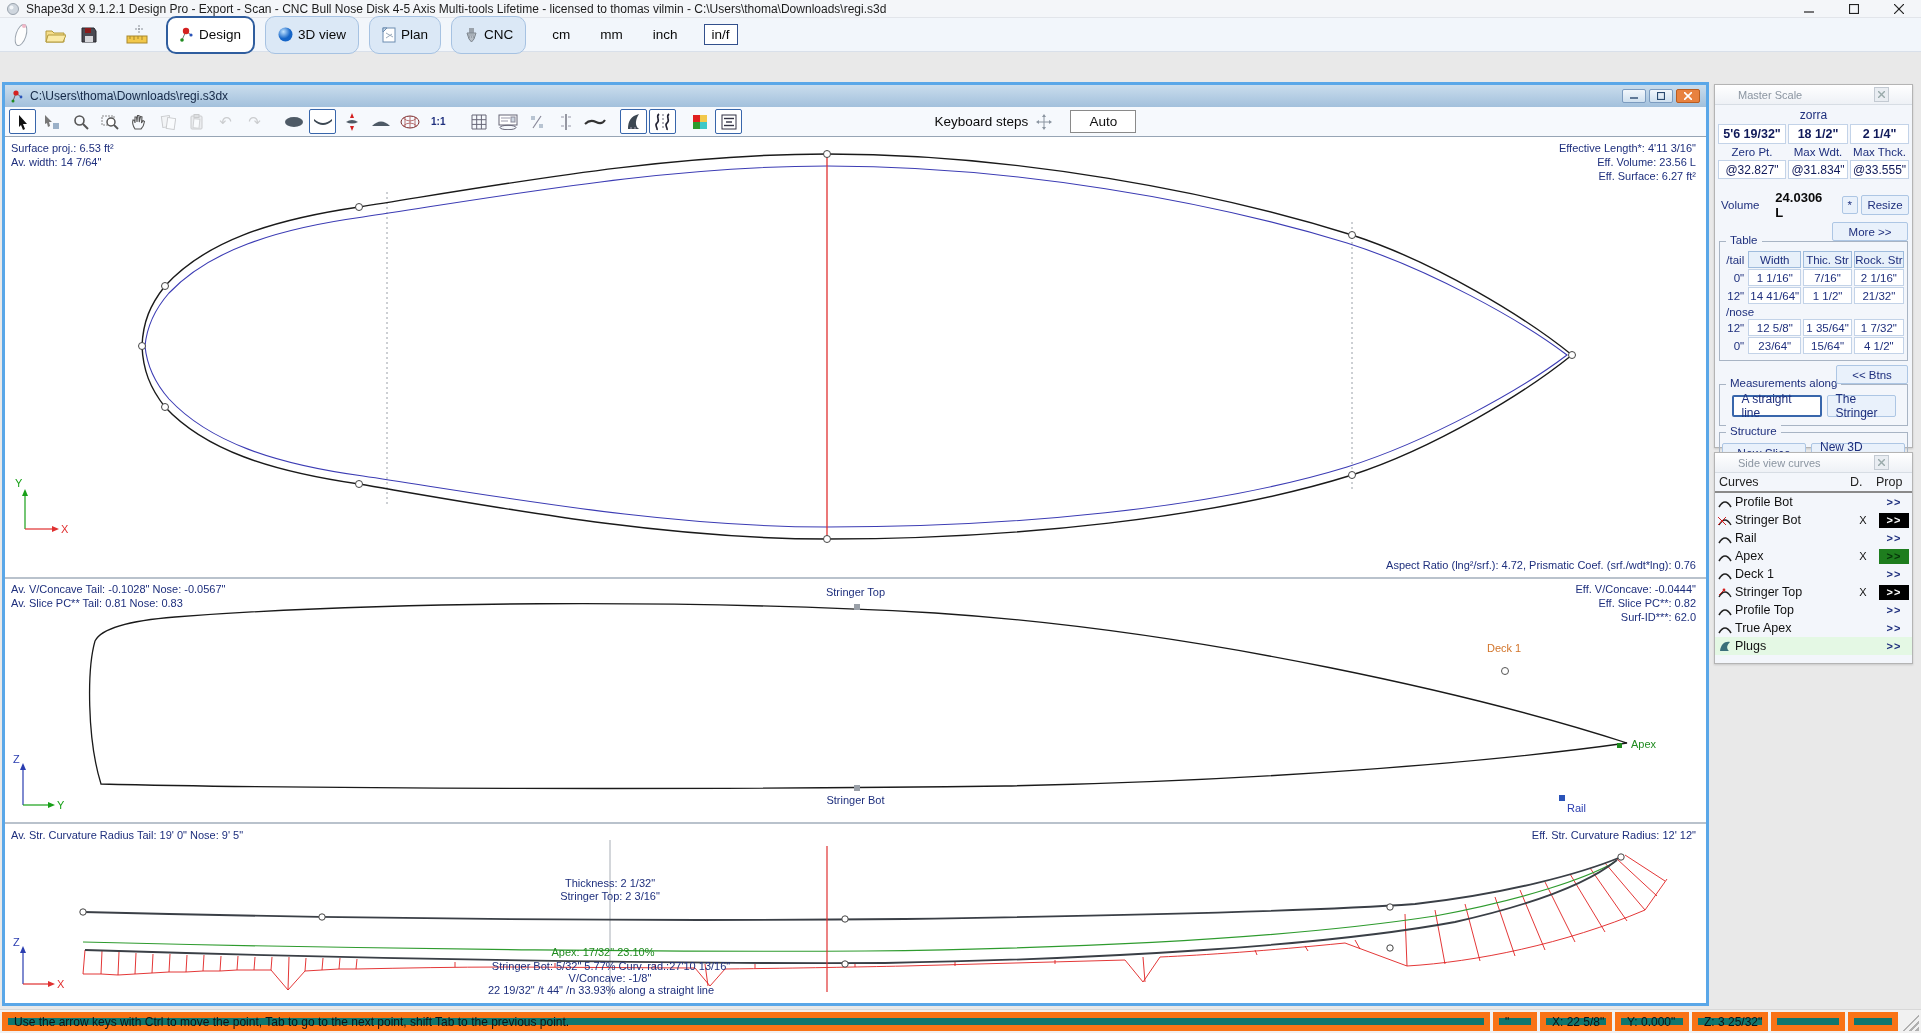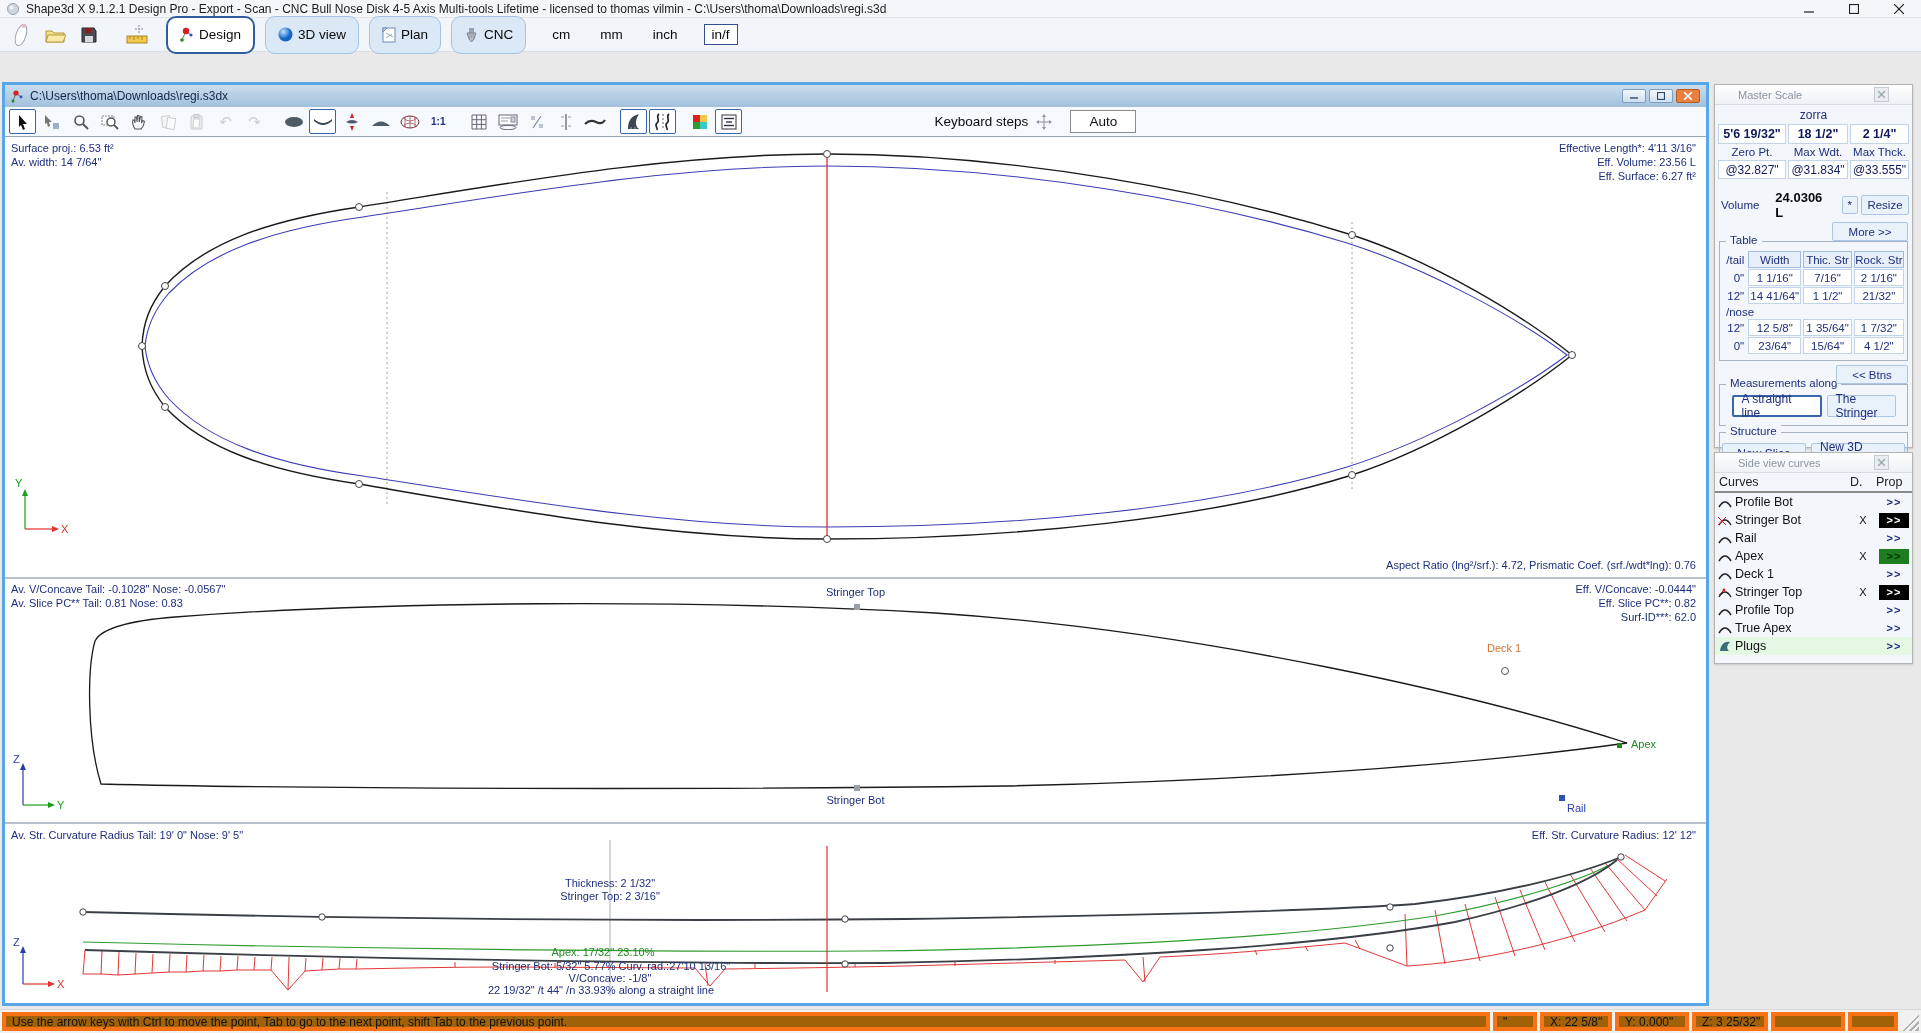--- a/index.html
+++ b/index.html
@@ -111,21 +111,21 @@
   .crow .c3 { width:36px; display:flex; justify-content:center; }
   .crow.greenbg { background:#e4f8e4; }
   .prop-btn { min-width:30px; height:15px; display:flex; align-items:center; justify-content:center;
               font-size:11px; font-weight:bold; color:#1e2f7d; letter-spacing:1px; }
   .prop-btn.black { background:#000; color:#fff; }
   .prop-btn.green { background:#1e7d1e; color:#06330a; }
 
   
   .statusbar { position:absolute; left:0; top:1009px; width:1921px; height:24px; background:#f1f1f1;
                border-top:1px solid #d8d8d8; display:flex; align-items:stretch; padding:2px 2px; gap:3px; }
-  .pane { border:4px solid #f97316; background:#a16207; font-size:12px; display:flex; align-items:center;
+  .pane { border:6px solid #f97316; background:#0f766e; font-size:12px; display:flex; align-items:center;
           padding:0 6px; white-space:nowrap; }
   .pane.hint { flex:1; }
   .grip { width:18px; border:none; background:
           linear-gradient(135deg, transparent 55%, #b0b0b0 55%, #b0b0b0 62%, transparent 62%,
           transparent 72%, #b0b0b0 72%, #b0b0b0 79%, transparent 79%, transparent 88%, #b0b0b0 88%); }
 </style>
 </head>
 <body>
 
 <div class="app">

